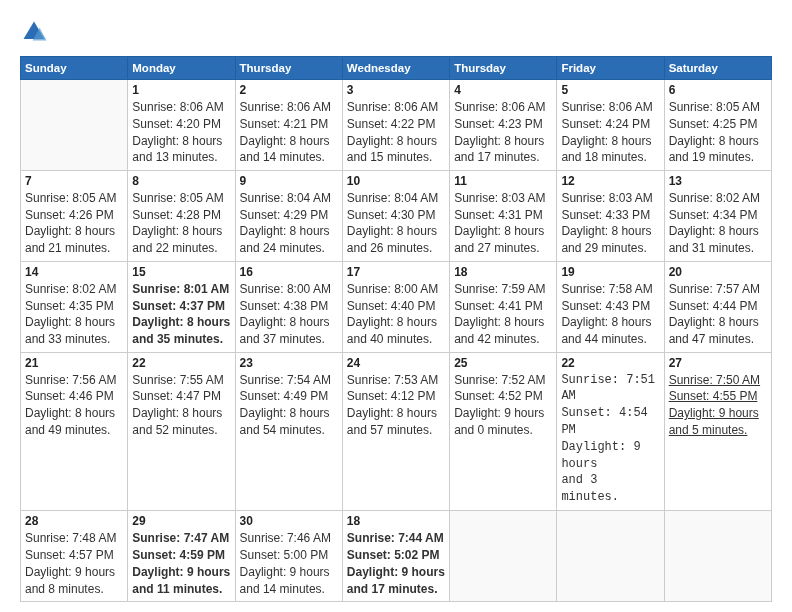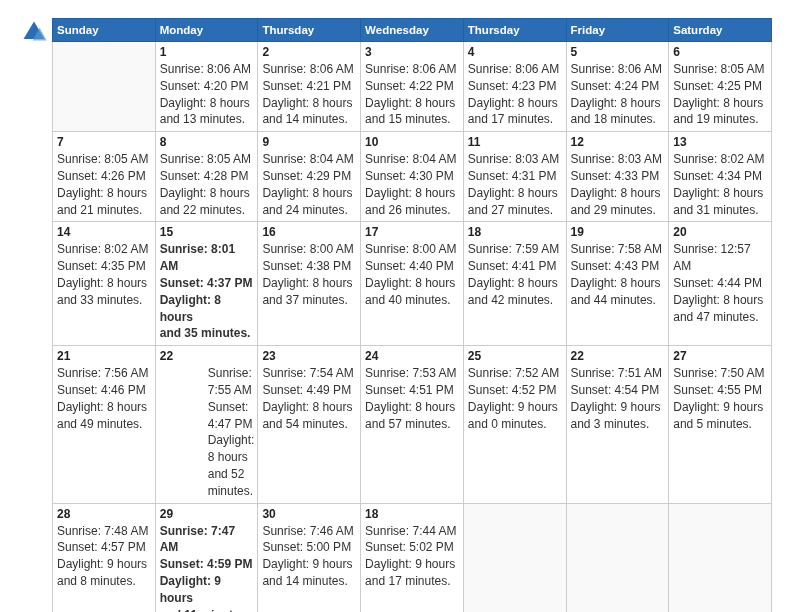--- a/index.html
+++ b/index.html
@@ -8,21 +8,21 @@
       height: 612px;
       font-family: Arial, sans-serif;
       background: #fff;
       overflow: hidden;
     }
     .page {
       width: 792px;
       height: 612px;
       padding: 18px 20px 10px 20px;
       display: flex;
-      flex-direction: row;
+      flex-direction: column;
     }
     .header {
       display: flex;
       justify-content: space-between;
       align-items: flex-start;
       margin-bottom: 10px;
     }
     .logo {
       display: flex;
       align-items: center;
@@ -272,72 +272,72 @@
           </td>
           <td>
             <span class="day-number">19</span>
             <div class="day-info" style="white-space: pre-line;">Sunrise: 7:58 AM
 Sunset: 4:43 PM
 Daylight: 8 hours
 and 44 minutes.</div>
           </td>
           <td>
             <span class="day-number">20</span>
-            <div class="day-info" style="white-space: pre-line;">Sunrise: 12:57 AM
+            <div class="day-info" style="white-space: pre-line;">Sunrise: 7:57 AM
 Sunset: 4:44 PM
 Daylight: 8 hours
 and 47 minutes.</div>
           </td>
         </tr>
         <tr>
           <td>
             <span class="day-number">21</span>
             <div class="day-info" style="white-space: pre-line;">Sunrise: 7:56 AM
 Sunset: 4:46 PM
 Daylight: 8 hours
 and 49 minutes.</div>
           </td>
           <td>
             <span class="day-number">22</span>
-            <div class="day-info" style="white-space: pre-line; margin-left: 48px;">Sunrise: 7:55 AM
+            <div class="day-info" style="white-space: pre-line;">Sunrise: 7:55 AM
 Sunset: 4:47 PM
 Daylight: 8 hours
 and 52 minutes.</div>
           </td>
           <td>
             <span class="day-number">23</span>
             <div class="day-info" style="white-space: pre-line;">Sunrise: 7:54 AM
 Sunset: 4:49 PM
 Daylight: 8 hours
 and 54 minutes.</div>
           </td>
           <td>
             <span class="day-number">24</span>
             <div class="day-info" style="white-space: pre-line;">Sunrise: 7:53 AM
-Sunset: 4:51 PM
+Sunset: 4:12 PM
 Daylight: 8 hours
 and 57 minutes.</div>
           </td>
           <td>
             <span class="day-number">25</span>
             <div class="day-info" style="white-space: pre-line;">Sunrise: 7:52 AM
 Sunset: 4:52 PM
 Daylight: 9 hours
 and 0 minutes.</div>
           </td>
           <td>
             <span class="day-number">22</span>
-            <div class="day-info" style="white-space: pre-line;">Sunrise: 7:51 AM
+            <div class="day-info" style="white-space: pre-line; font-family: Liberation Mono, monospace;">Sunrise: 7:51 AM
 Sunset: 4:54 PM
 Daylight: 9 hours
 and 3 minutes.</div>
           </td>
           <td>
             <span class="day-number">27</span>
-            <div class="day-info" style="white-space: pre-line;">Sunrise: 7:50 AM
+            <div class="day-info" style="white-space: pre-line; text-decoration: underline;">Sunrise: 7:50 AM
 Sunset: 4:55 PM
 Daylight: 9 hours
 and 5 minutes.</div>
           </td>
         </tr>
         <tr>
           <td>
             <span class="day-number">28</span>
             <div class="day-info" style="white-space: pre-line;">Sunrise: 7:48 AM
 Sunset: 4:57 PM
@@ -353,21 +353,21 @@
           </td>
           <td>
             <span class="day-number">30</span>
             <div class="day-info" style="white-space: pre-line;">Sunrise: 7:46 AM
 Sunset: 5:00 PM
 Daylight: 9 hours
 and 14 minutes.</div>
           </td>
           <td>
             <span class="day-number">18</span>
-            <div class="day-info" style="white-space: pre-line;">Sunrise: 7:44 AM
+            <div class="day-info" style="white-space: pre-line; font-weight: bold;">Sunrise: 7:44 AM
 Sunset: 5:02 PM
 Daylight: 9 hours
 and 17 minutes.</div>
           </td>
           <td class="cell-empty"></td>
           <td class="cell-empty"></td>
           <td class="cell-empty"></td>
         </tr>
       </tbody>
   </table>

